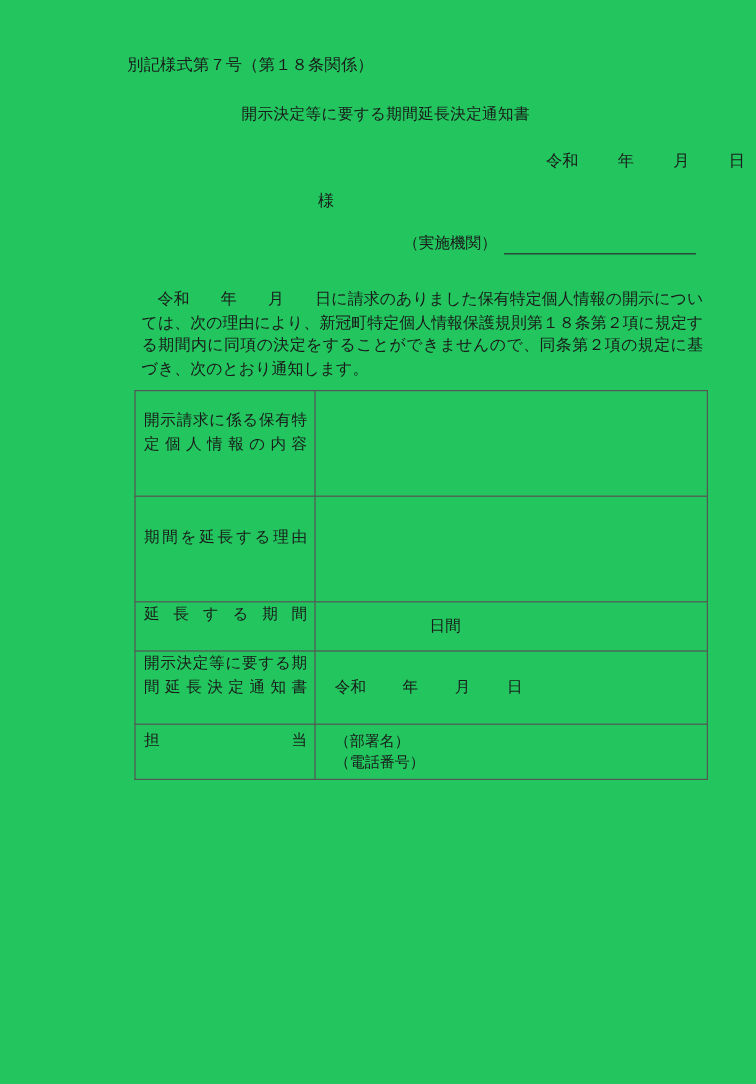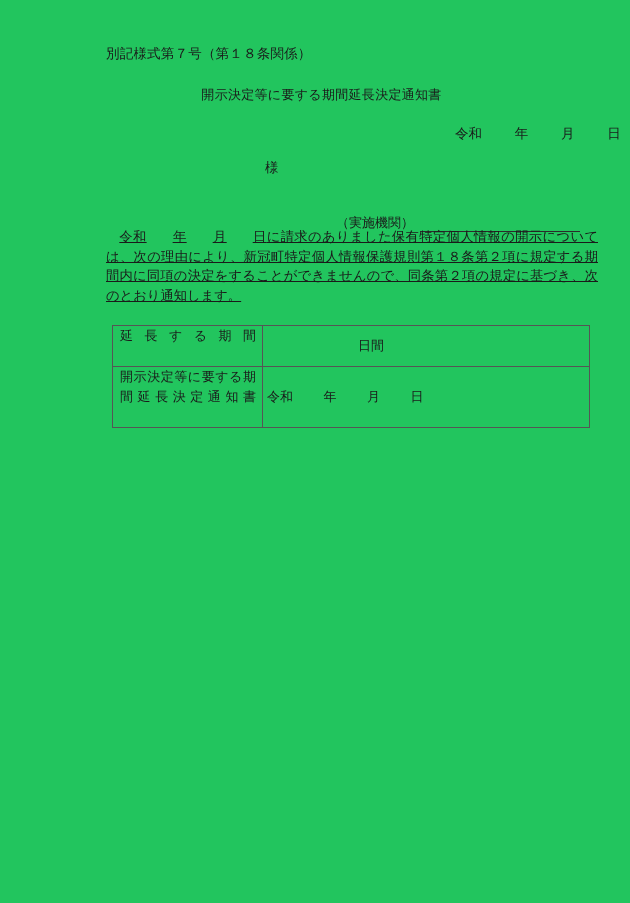--- a/index.html
+++ b/index.html
@@ -65,21 +65,20 @@
 
   
   .agency-row {
     position: absolute;
     left: 336px;
     top: 194px;
     font-size: 13px;
     white-space: nowrap;
     display: flex;
     align-items: flex-end;
-    margin-top: 20px;
   }
   .agency-label {
     white-space: nowrap;
   }
   .agency-blank {
     display: inline-block;
     width: 160px;
     margin-left: 6px;
     border-bottom: 1px solid #2b2b2b;
     height: 15px;
@@ -89,23 +88,22 @@
   .body-block {
     position: absolute;
     left: 106px;
     top: 227px;
     width: 492px;
     font-size: 13.3px;
     line-height: 19.6px;
     text-align: justify;
   }
   .body-block p {
-    margin: 0;
+    margin: 12px;
     text-indent: 1em;
-    text-decoration: underline;
   }
   .body-block .inline-gap {
     display: inline-block;
     width: 26px;
   }
 
   
   .form-table {
     position: absolute;
     left: 112px;
@@ -119,21 +117,21 @@
     font-size: 13px;
     vertical-align: middle;
     padding: 0;
   }
   .lbl-cell {
     width: 150px;
     padding: 0 6px 0 7px !important;
     box-sizing: border-box;
   }
   .val-cell {
-    padding: 0 4px !important;
+    padding: 0 16px !important;
     box-sizing: border-box;
   }
   
   .lbl-just {
     display: block;
     text-align: justify;
     text-align-last: justify;
     line-height: 20px;
     white-space: normal;
   }
@@ -187,21 +185,37 @@
     <span class="agency-label">（実施機関）</span>
     <span class="agency-blank"></span>
   </div>
 
   <div class="body-block">
     <p><span>令和</span><span class="inline-gap"></span><span>年</span><span class="inline-gap"></span><span>月</span><span class="inline-gap"></span><span>日</span><span>に請求のありました保有特定個人情報の開示については、次の理由により、新冠町特定個人情報保護規則第１８条第２項に規定する期間内に同項の決定をすることができませんので、同条第２項の規定に基づき、次のとおり通知します。</span></p>
   </div>
 
   <table class="form-table">
     <tbody>
-
+      <tr class="row-tall">
+        <td class="lbl-cell">
+          <span class="lbl-just">開示請求に係る保有特定個人情報の内容</span>
+        </td>
+        <td class="val-cell">
+          <span></span>
+        </td>
+      </tr>
+
+      <tr class="row-tall">
+        <td class="lbl-cell">
+          <span class="lbl-just">期間を延長する理由</span>
+        </td>
+        <td class="val-cell">
+          <span></span>
+        </td>
+      </tr>
 
       <tr class="row-mid">
         <td class="lbl-cell">
           <span class="lbl-just">延長する期間</span>
         </td>
         <td class="val-cell">
           <span class="val-center">日間</span>
         </td>
       </tr>
 
@@ -213,16 +227,25 @@
           <span>令和</span>
           <span class="gap"></span>
           <span>年</span>
           <span class="gap"></span>
           <span>月</span>
           <span class="gap"></span>
           <span>日</span>
         </td>
       </tr>
 
+      <tr class="row-last">
+        <td class="lbl-cell">
+          <span class="lbl-just">担当</span>
+        </td>
+        <td class="val-cell">
+          <span class="val-stack">（部署名）</span>
+          <span class="val-stack">（電話番号）</span>
+        </td>
+      </tr>
     </tbody>
   </table>
 
 </div>
 
 </body></html>

